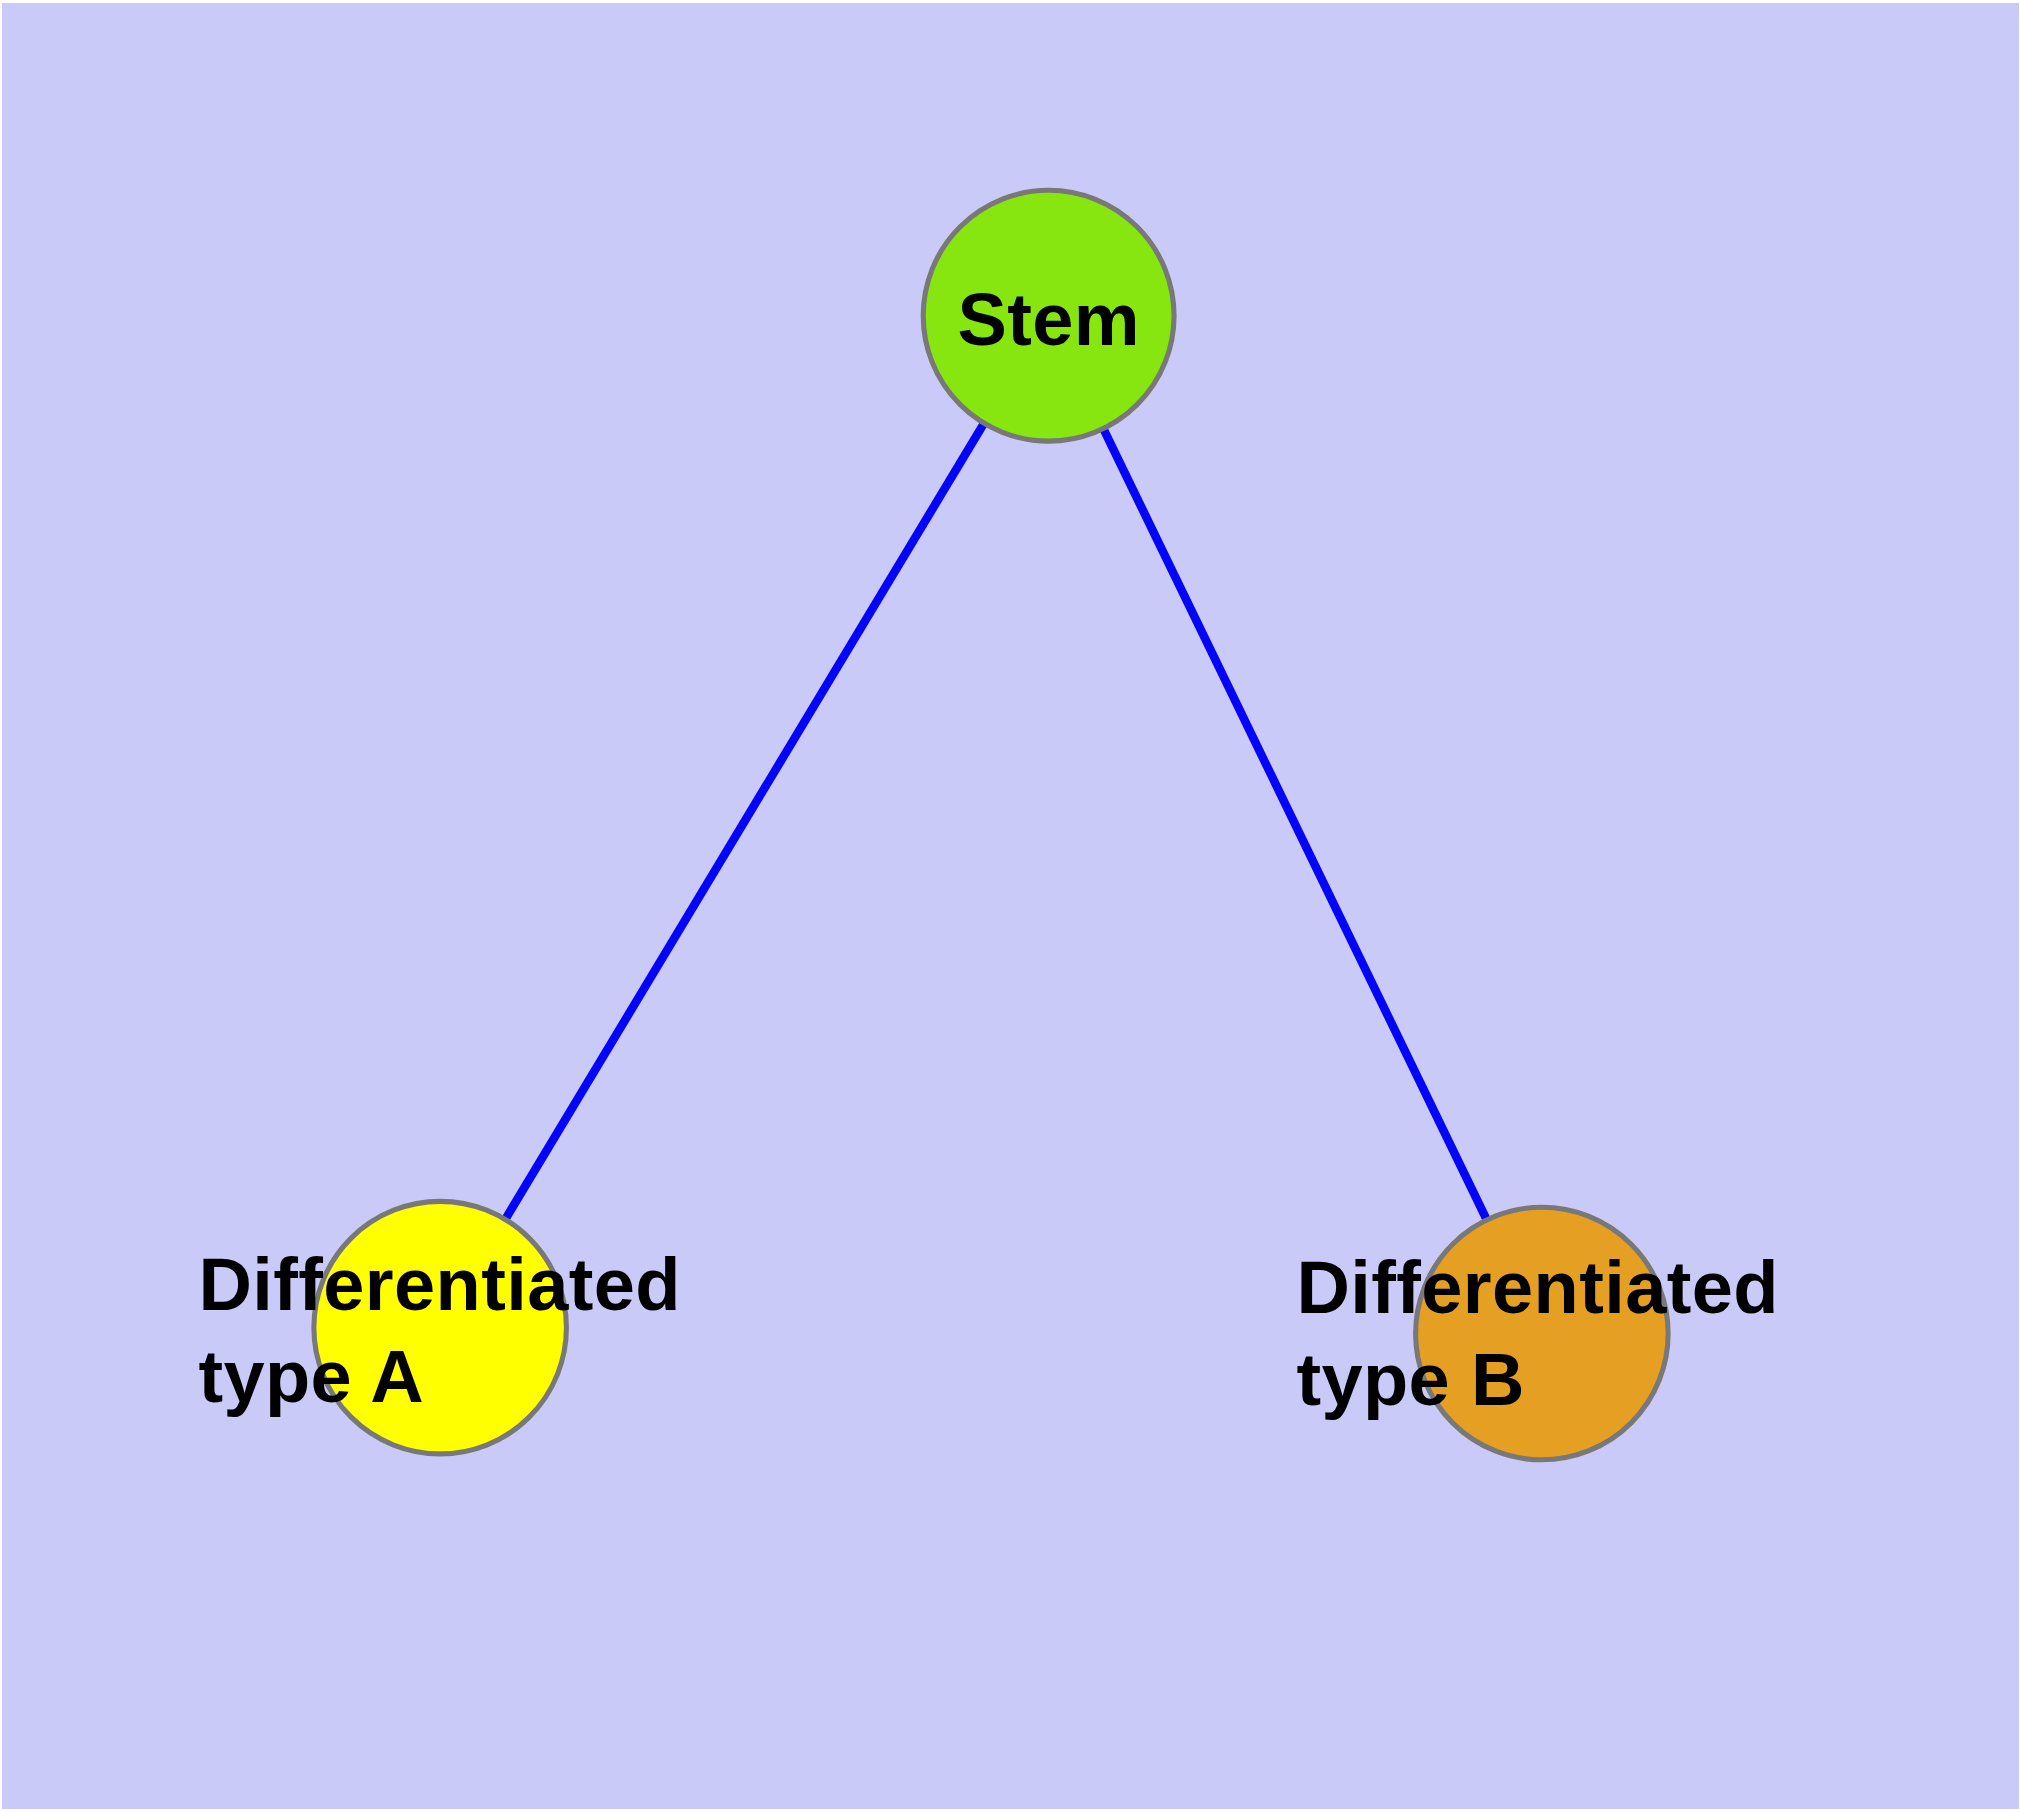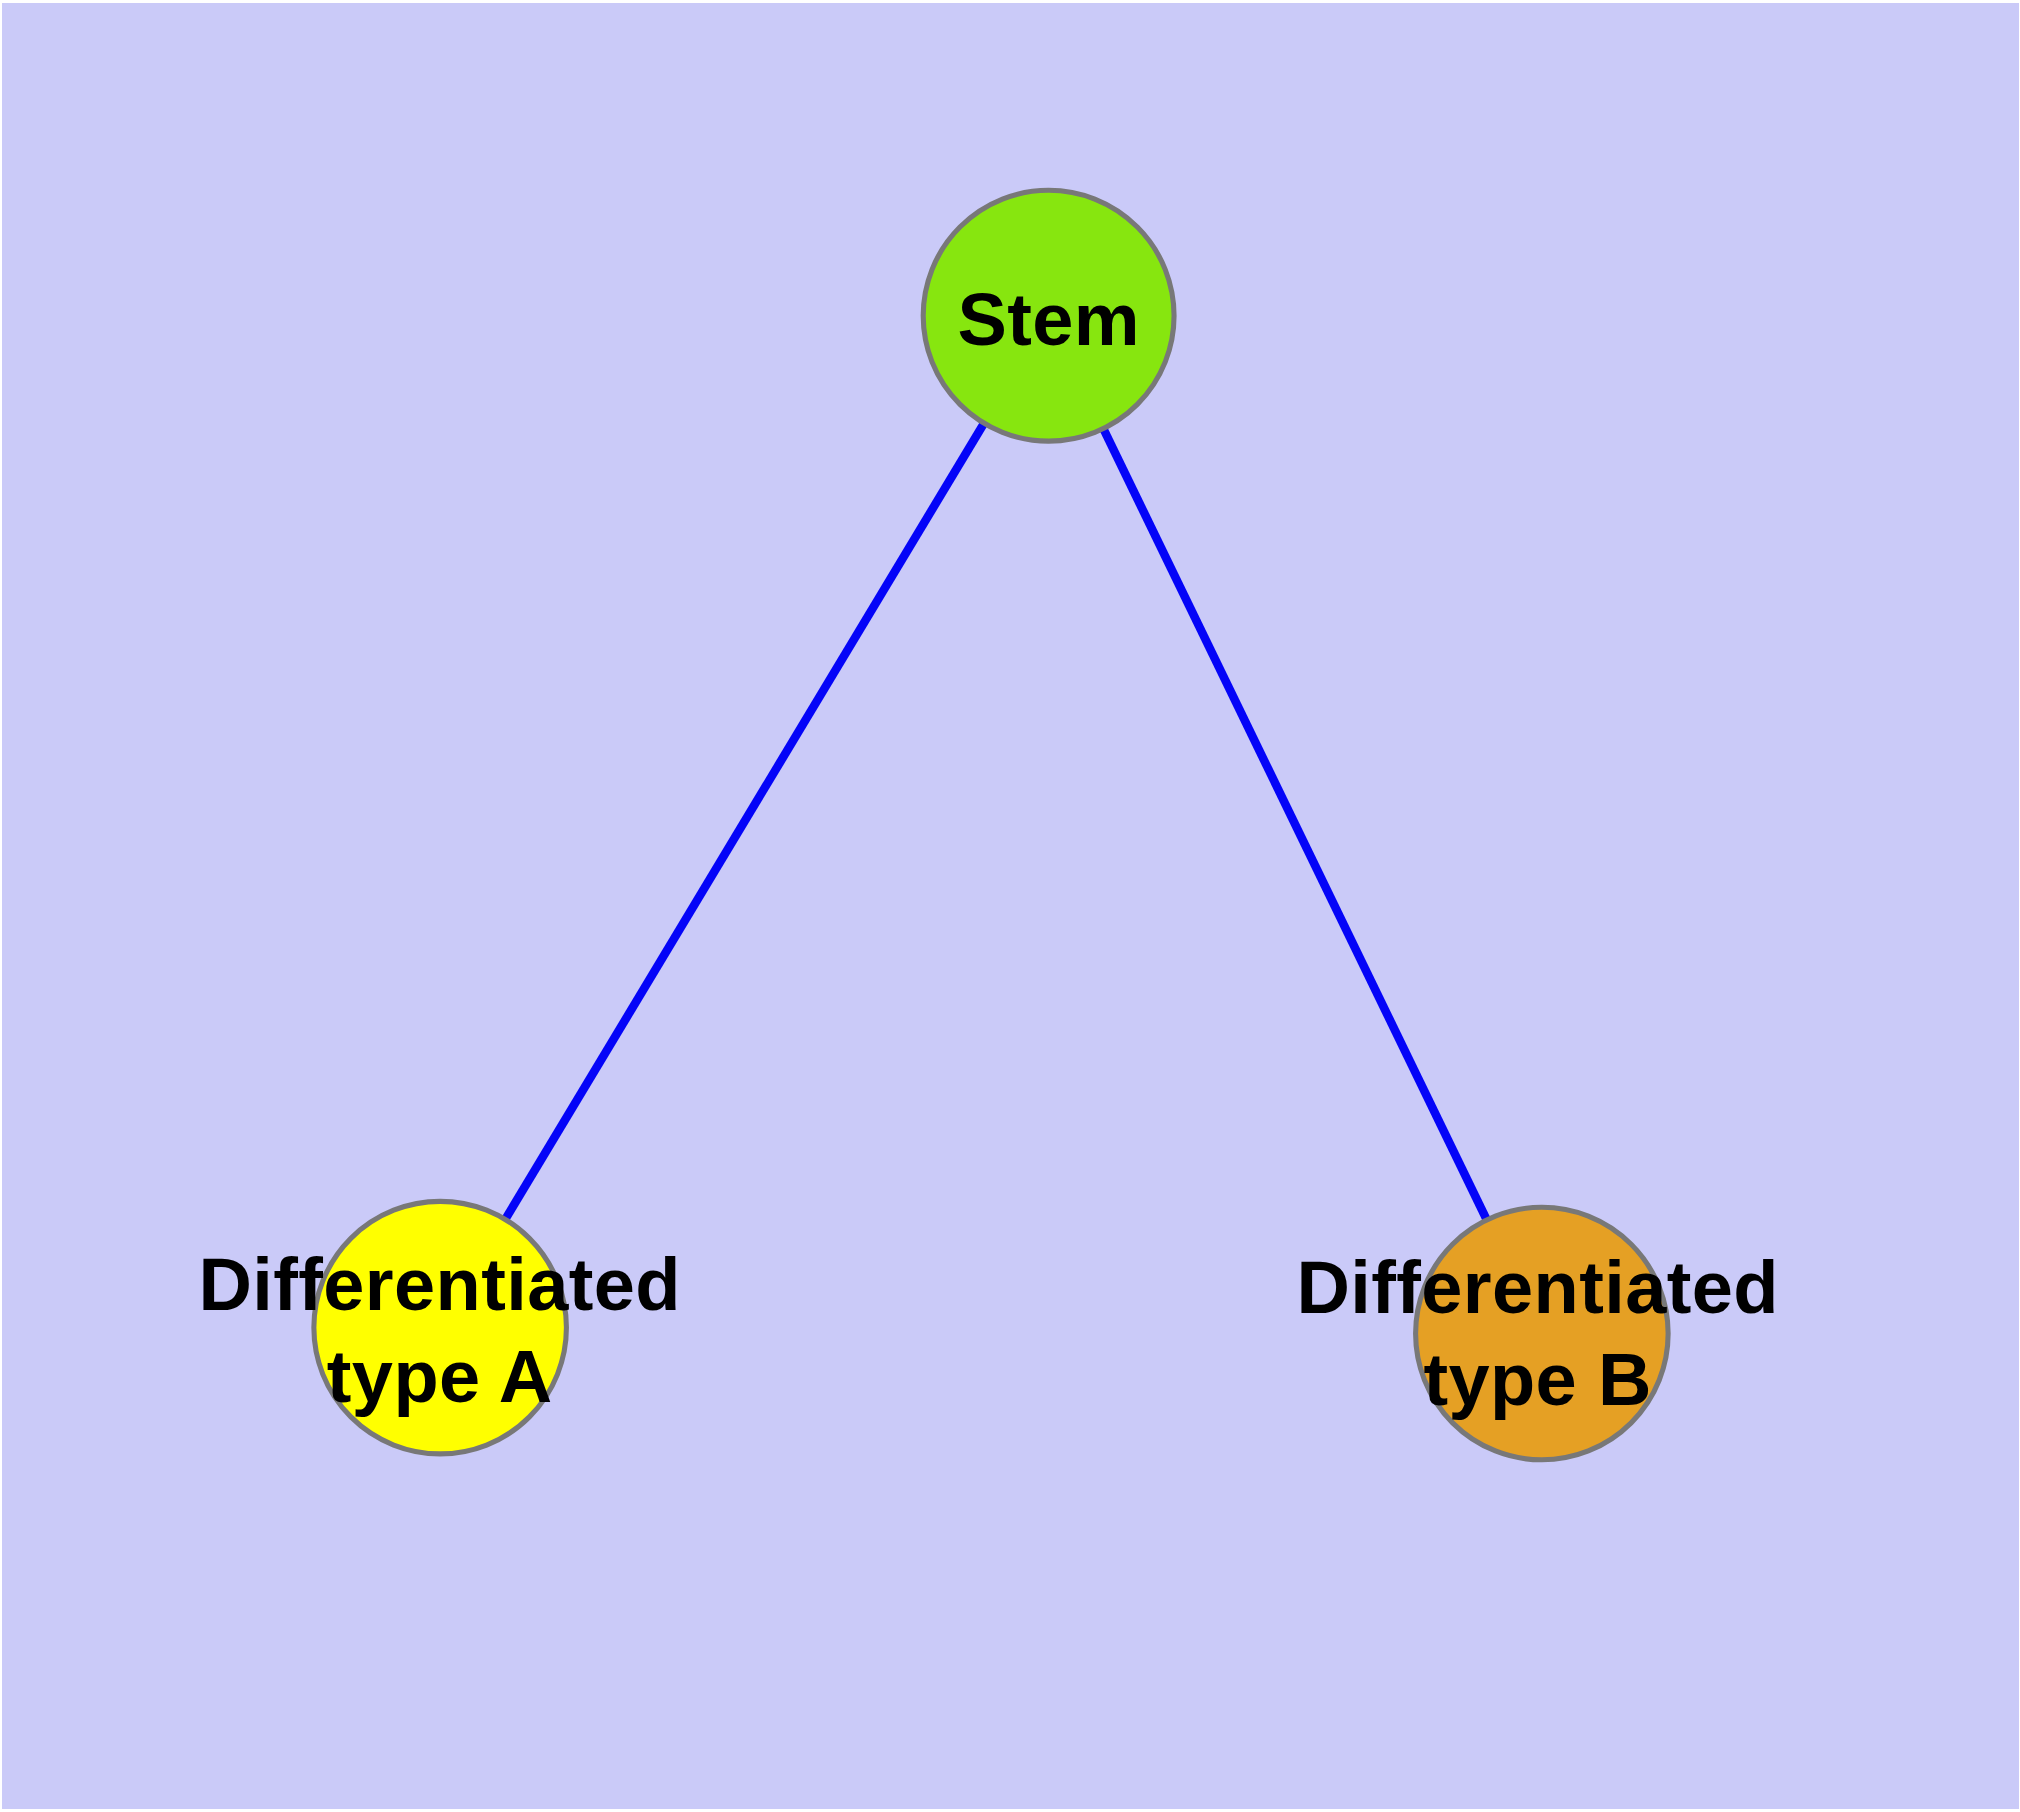--- a/index.html
+++ b/index.html
@@ -26,21 +26,20 @@
     height: 100%;
     display: block;
   }
   .node-label {
     position: absolute;
     transform: translate(-50%, -50%);
     font-weight: bold;
     font-size: 74px;
     line-height: 92px;
     color: #000000;
-    text-align: center;
     white-space: pre-line;
     letter-spacing: 0.4px;
   }
   .label-stem   { left: 1047px; top:  317px; }
   .label-type-a { left:  438px; top: 1328px; }
   .label-type-b { left: 1536px; top: 1331px; }
 </style>
 </head>
 <body>
 

